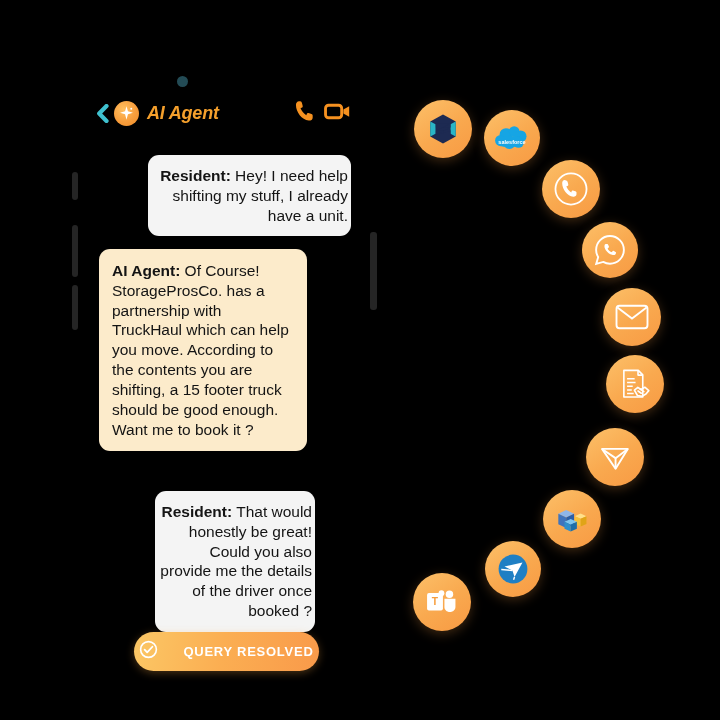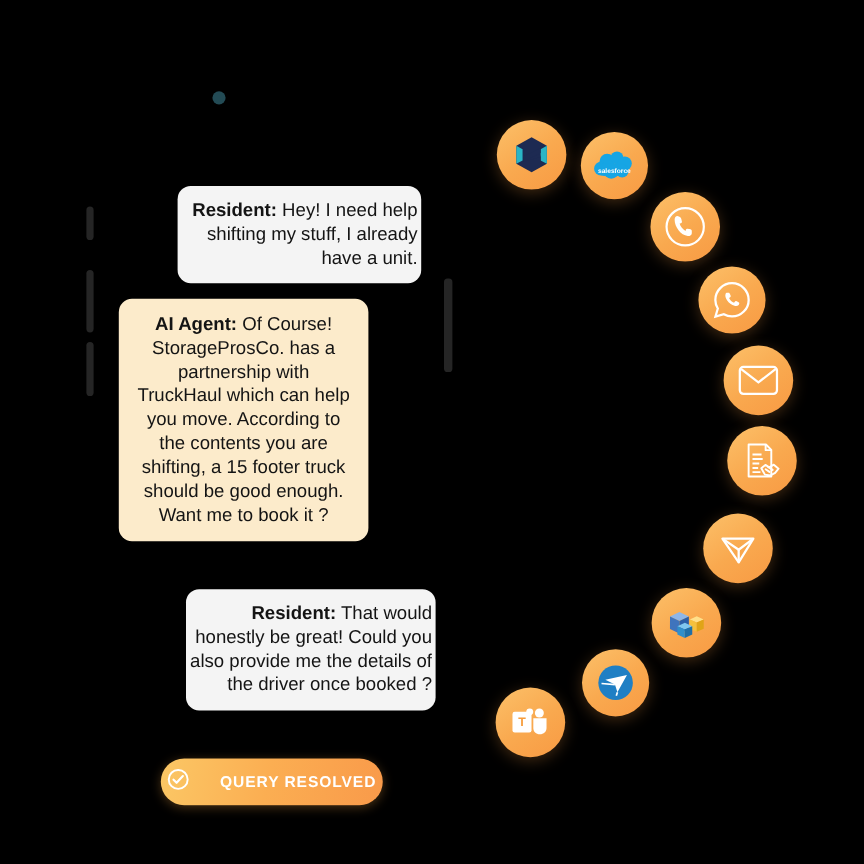--- a/index.html
+++ b/index.html
@@ -61,22 +61,22 @@
   .bubble b { font-weight:bold; }
   .bubble.user {
     background:#f4f4f4; border-radius:11px;
     text-align:right; padding:11px 3px;
   }
   .bubble.agent {
     background:#fcebcb; border-radius:11px;
     text-align:left; padding:12px 13px;
   }
   #bubble-1 { left:148px; top:155px;  width:203px; }
-  #bubble-2 { left:99px;  top:249px;  width:208px;text-align:center; }
-  #bubble-3 { left:155px; top:491px;  width:208px; }
+  #bubble-2 { left:99px;  top:249px;  width:208px; }
+  #bubble-3 { left:155px; top:491px;  width:160px; }
 
   
   #resolved-pill {
     position:absolute; left:134px; top:632px;
     width:185px; height:39px; border-radius:20px;
     background:linear-gradient(100deg,#fbc765 0%,#fbae52 48%,#f99a4a 100%);
     display:flex; align-items:center; justify-content:center; gap:25px;
     box-shadow:0 2px 9px rgba(250,170,70,.30);
     cursor:pointer;
   }
@@ -104,20 +104,55 @@
 <div id="stage">
 
   <div id="phone">
 
     <div class="cam-dot"></div>
     <div class="side-btn sb1"></div>
     <div class="side-btn sb2"></div>
     <div class="side-btn sb3"></div>
     <div class="side-btn sb4"></div>
 
+    <div id="chat-header">
+
+      <div class="back-chevron">
+        <svg width="13" height="19" viewBox="0 0 13 19" aria-hidden="true">
+          <path d="M10.5 2 L3.2 9.5 L10.5 17" fill="none" stroke="#3fc1cf" stroke-width="4.2" stroke-linecap="round" stroke-linejoin="round"></path>
+        </svg>
+      </div>
+
+      <div class="sparkle-badge">
+        <svg width="17" height="17" viewBox="0 0 20 20" aria-hidden="true">
+          <path d="M10 1.4 L11.7 7.3 L17.6 9.1 L11.7 10.9 L10 17.3 L8.3 10.9 L2.4 9.1 L8.3 7.3 Z" fill="#ffffff"></path>
+          <circle cx="15.6" cy="4.4" r="1.15" fill="#ffffff"></circle>
+        </svg>
+      </div>
+
+      <span class="agent-title">AI Agent</span>
+
+      <div class="header-actions">
+        <span>
+          <svg width="19" height="22" viewBox="0 0 20 23" aria-hidden="true">
+            <path d="M4.3 1.2 C2.2 1.2 1 3.1 1 5.2 C1 12.6 7.2 20.9 14.4 21.6
+                     C16.4 21.8 18.6 20.6 18.6 18.5 L18.6 16.2 C18.6 15.3 18 14.6 15.9 14.1
+                     L14.1 13.7 C13.2 13.5 12.6 14.0 12.3 14.8 L11.9 15.9
+                     C9.3 14.5 6.6 11.3 5.8 8.4 L7.1 8.0 C7.9 7.7 8.3 7.0 8.1 6.2
+                     L7.6 4.0 C7.2 2.0 6.4 1.2 5.5 1.2 Z" fill="#f59120"></path>
+          </svg>
+        </span>
+        <span>
+          <svg width="27" height="19" viewBox="0 0 28 20" aria-hidden="true">
+            <rect x="1.4" y="3.4" width="17" height="13.2" rx="3.2" fill="none" stroke="#f59120" stroke-width="3"></rect>
+            <path d="M20.2 8.0 L26.3 4.4 L26.3 15.6 L20.2 12.0 Z" fill="#f59120"></path>
+          </svg>
+        </span>
+      </div>
+    </div>
 
     <div class="bubble user" id="bubble-1">
       <b>Resident:</b><span> Hey! I need help shifting my stuff, I already have a unit.</span>
     </div>
 
     <div class="bubble agent" id="bubble-2">
       <b>AI Agent:</b><span> Of Course! StorageProsCo. has a partnership with TruckHaul which can help you move. According to the contents you are shifting, a 15 footer truck should be good enough. Want me to book it ?</span>
     </div>
 
     <div class="bubble user" id="bubble-3">

